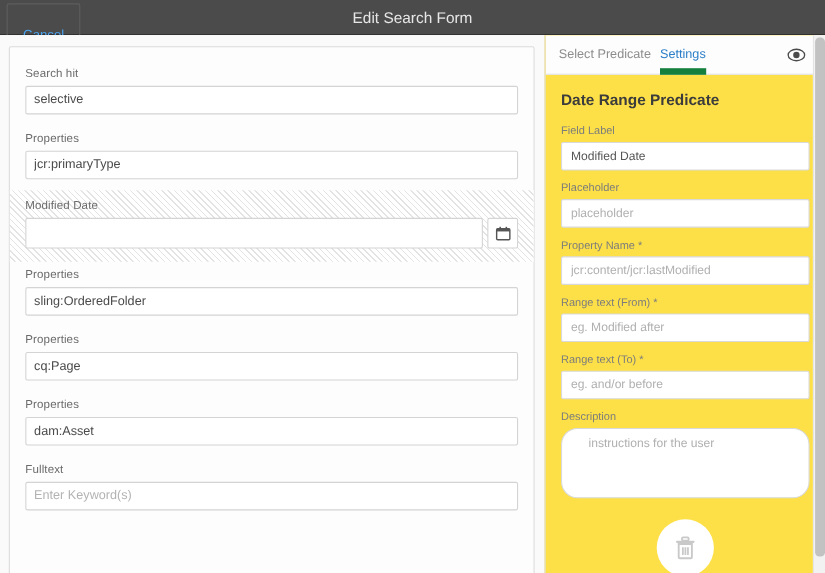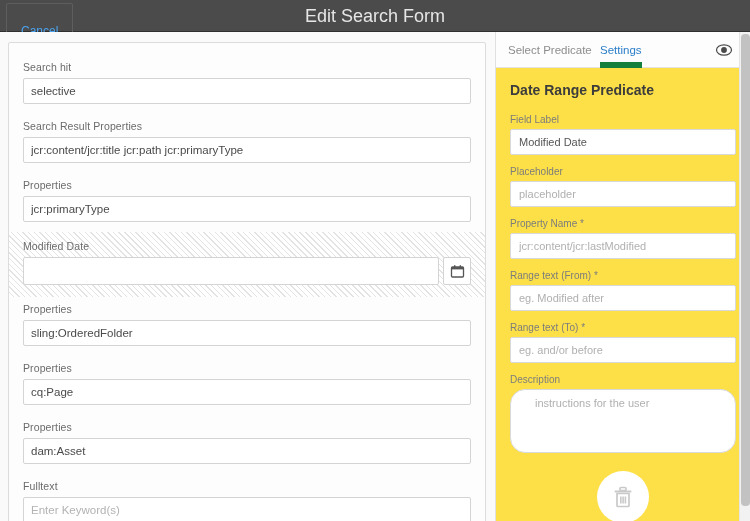--- a/index.html
+++ b/index.html
@@ -21,21 +21,21 @@
     background: #4b4b4b;
     border-bottom: 1px solid #2f2f2f;
   }
   #topbar-title {
     position: absolute;
     left: 0; top: 0;
     width: 750px; height: 32px;
     line-height: 32px;
     text-align: center;
     color: #e6e6e6;
-    font-size: 18px;
+    font-size: 14px;
   }
   .topbar-btn {
     position: absolute;
     top: 3px;
     height: 26px;
     line-height: 24px;
     padding: 15px 14px;
     border: 1px solid #5e5e5e;
     border-radius: 2px;
     font-size: 12px;
@@ -246,21 +246,20 @@
 <div id="topbar">
   <div id="topbar-title">Edit Search Form</div>
   <button id="cancel-btn" class="topbar-btn">Cancel</button>
 </div>
 
 <div id="main">
 
   <div id="left-panel">
     <div id="form-card">
         <div class="field-row"><div class="field-label">Search hit</div><input type="text" class="field-input" placeholder="" value="selective" style=""></div>
-        <div class="field-row"><div class="field-label">Search Result Properties</div><input type="text" class="field-input" placeholder="" value="jcr:content/jcr:title jcr:path jcr:primaryType" style=""></div>
         <div class="field-row"><div class="field-label">Properties</div><input type="text" class="field-input" placeholder="" value="jcr:primaryType" style=""></div>
         <div class="field-row selected">
           <div class="field-label">Modified Date</div>
           <div class="date-wrap">
             <input type="text" class="field-input" placeholder="" style="">
             <button id="calendar-btn">
               <svg width="15" height="15" viewBox="0 0 15 15">
                 <rect x="1.5" y="3" width="12" height="10" rx="1" fill="none" stroke="#555" stroke-width="1.3"></rect>
                 <rect x="1.5" y="3" width="12" height="2.4" fill="#555"></rect>
                 <rect x="4" y="1.2" width="1.4" height="2.6" fill="#555"></rect>

